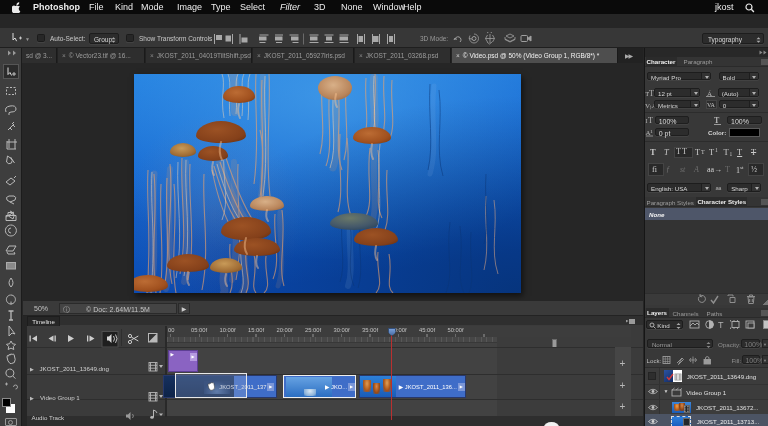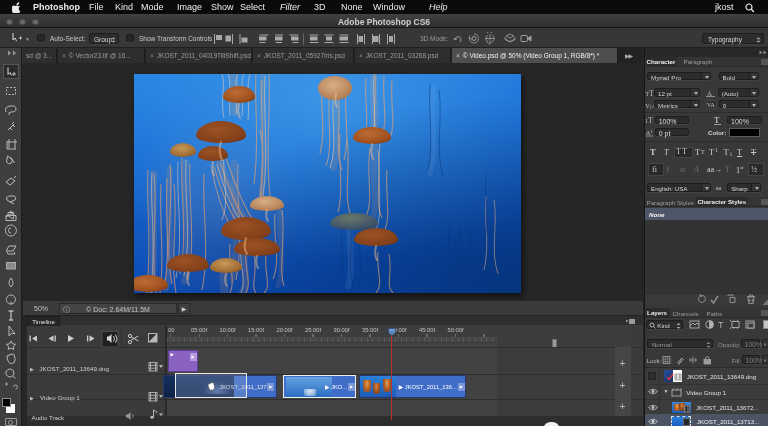--- a/index.html
+++ b/index.html
@@ -39,40 +39,34 @@
 
 <div id="menubar" class="abs">
 <svg style="position:absolute;left:12px;top:2px;" width="10" height="11" viewBox="0 0 10 11">
         <path d="M7.2,0.3 q0.2,1.3 -0.7,2.2 q-0.9,0.9 -2,0.8 q-0.2,-1.2 0.8,-2.2 q1,-1 1.9,-0.8 z M4.8,3.6 q0.9,0 1.7,0.5 q0.8,0.4 1.5,0.4 q-1.3,0.8 -1.3,2.3 q0,1.7 1.6,2.4 q-0.5,1.2 -1.3,2 q-0.7,0.8 -1.5,0.5 q-0.7,-0.3 -1.4,-0.3 q-0.7,0 -1.4,0.3 q-0.8,0.3 -1.6,-0.6 q-1.4,-1.6 -1.7,-3.6 q-0.2,-1.8 0.7,-2.9 q0.8,-1 2,-1 q0.7,0 1.3,0.3 q0.6,0.3 1.4,-0.3 z" fill="#e8e8e8"></path>
       </svg>
 <span style="left:33px;font-weight:bold;">Photoshop</span>
 <span style="left:89px;">File</span>
 <span style="left:115px;">Kind</span>
 <span style="left:141px;">Mode</span>
 <span style="left:177px;">Image</span>
-<span style="left:211px;">Show</span>
+<span style="left:211px;">Type</span>
 <span style="left:240px;">Select</span>
 <span style="left:280px;font-style:italic;">Filter</span>
 <span style="left:314px;">3D</span>
 <span style="left:341px;">None</span>
 <span style="left:373px;">Window</span>
-<span style="left:429px;font-style:italic;">Help</span>
+<span style="left:403px;">Help</span>
 <span style="left:715px;">jkost</span>
 <svg style="position:absolute;left:745px;top:2.5px;" width="10" height="10" viewBox="0 0 10 10">
         <circle cx="4" cy="4" r="3" stroke="#e8e8e8" fill="none" stroke-width="1.2"></circle>
         <path d="M6.3,6.3 l2.6,2.6" stroke="#e8e8e8" stroke-width="1.4"></path>
       </svg>
 </div>
 
-<div id="titlebar" class="abs">
-<div class="tl" style="left:6px;"></div>
-<div class="tl" style="left:19px;"></div>
-<div class="tl" style="left:32px;"></div>
-<div style="position:absolute;left:0;right:0;top:2.5px;text-align:center;">Adobe Photoshop CS6</div>
-</div>
 
 <div id="optbar" class="abs">
 <svg style="position:absolute;left:11px;top:4px;" width="12" height="12" viewBox="0 0 12 12">
         <path d="M2,1 l0,7 l2,-2 l1.6,3.2" stroke="#dcdcdc" fill="none" stroke-width="1"></path>
         <path d="M8,6 l3,0 m-1.5,-1.5 l0,3" stroke="#dcdcdc" stroke-width="0.8" fill="none"></path>
       </svg>
 <div style="position:absolute;left:25px;top:8px;color:#999;font-size:5px;">▼</div>
 <div class="cb" style="left:37px;"></div>
 <span style="position:absolute;left:50px;top:7px;">Auto-Select:</span>
 <div class="dd" style="left:89px;top:5px;width:30px;height:11px;">

